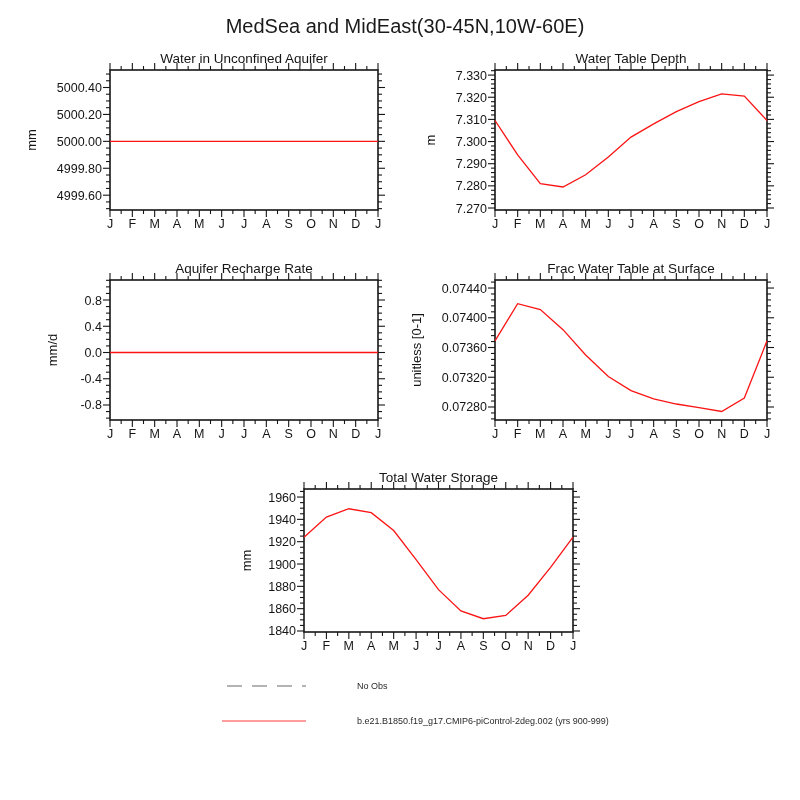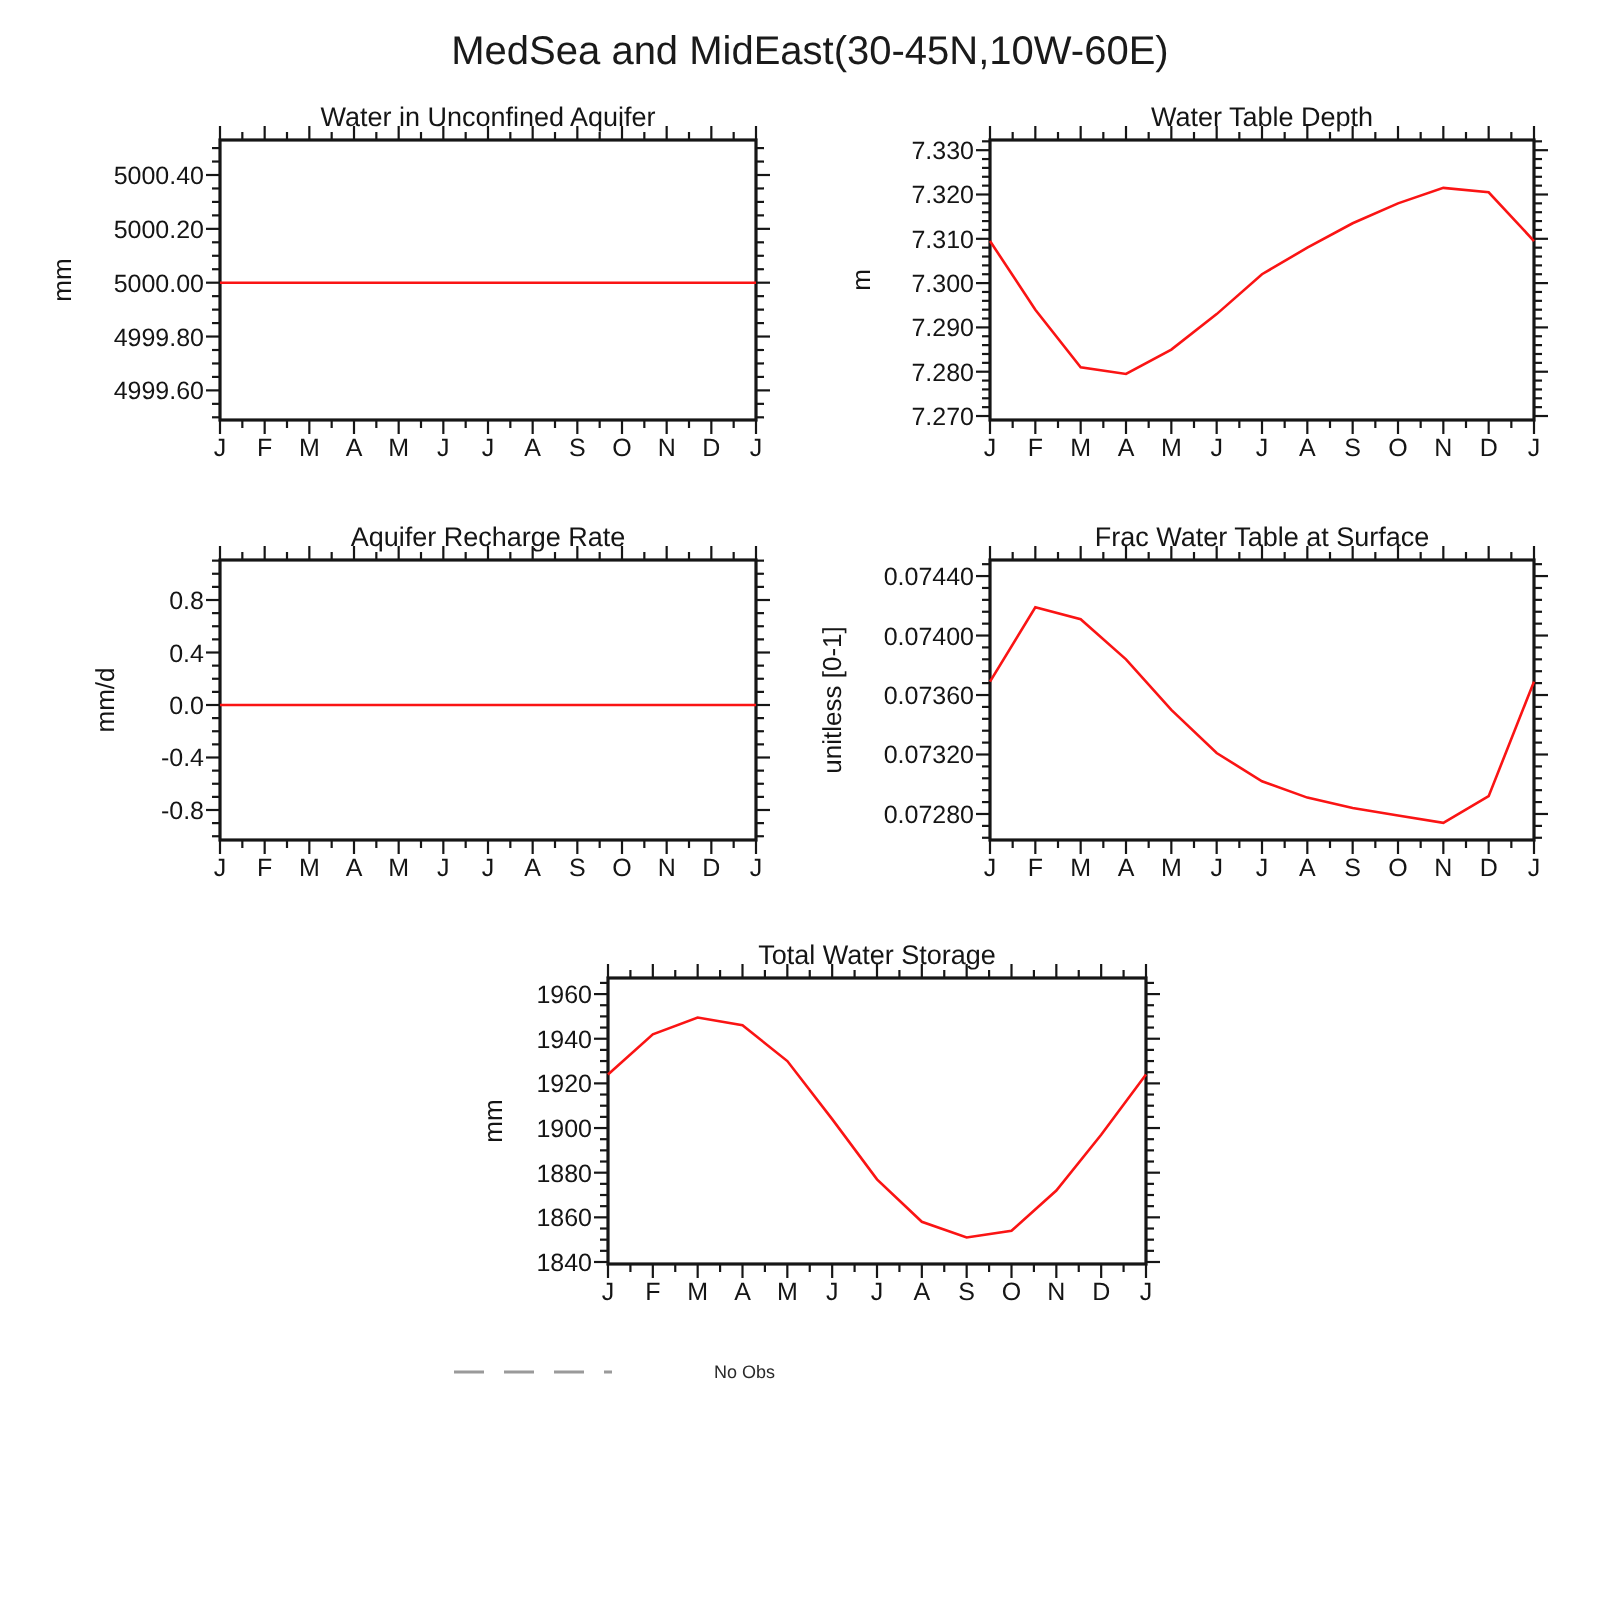--- a/index.html
+++ b/index.html
@@ -662,14 +662,20 @@
       </g>
     </svg>
 
   <div class="legend-row" style="left:227px;top:681px;">
     <svg width="79" height="6">
       <line id="no-obs-line" x1="0" y1="3" x2="79" y2="3" stroke-width="1.5" stroke-dasharray="15,10" stroke="#9a9a9a"></line>
     </svg>
     <span class="legend-label">No Obs</span>
   </div>
 
+  <div class="legend-row" style="left:222px;top:716px;">
+    <svg width="84" height="6">
+      <line id="model-line" x1="0" y1="3" x2="84" y2="3" stroke-width="2" stroke="#ff9c9c"></line>
+    </svg>
+    <span class="legend-label">b.e21.B1850.f19_g17.CMIP6-piControl-2deg.002 (yrs 900-999)</span>
+  </div>
 
 </div>
 
 </body></html>

